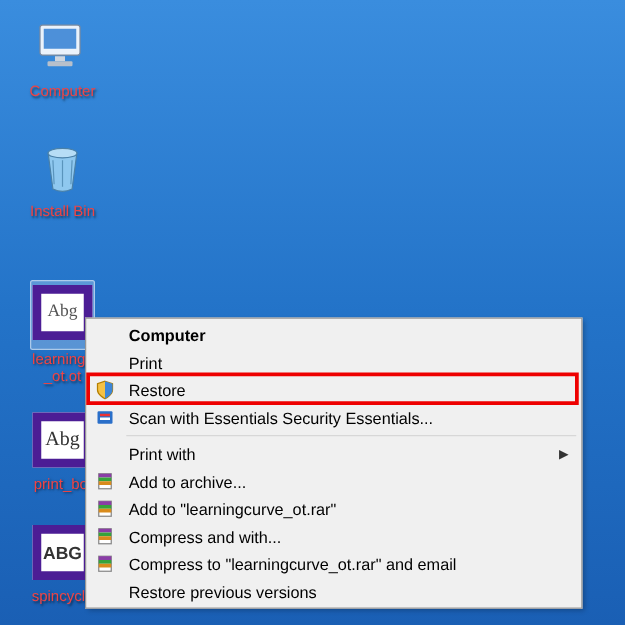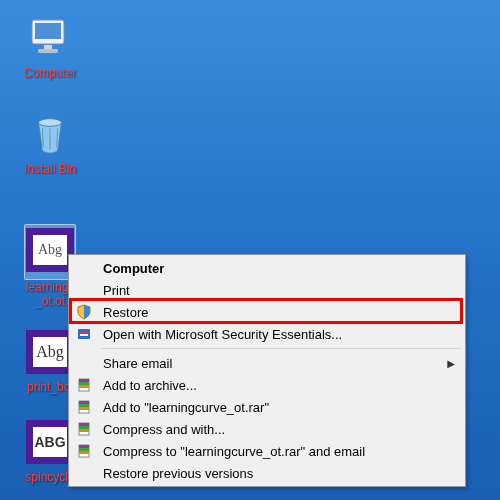--- a/index.html
+++ b/index.html
@@ -177,27 +177,27 @@
     <span>Restore</span>
   </div>
   <div class="menu-item">
     <span class="mi-icon msse-icon">
       <svg viewBox="0 0 16 16">
           <rect x="2" y="3" width="12" height="10" rx="1" fill="#2a6fc9"></rect>
           <rect x="4" y="5" width="8" height="2" fill="#e33"></rect>
           <rect x="4" y="8" width="8" height="2" fill="#fff"></rect>
         </svg>
     </span>
-    <span>Open with Microsoft Security Essentials...</span>
+    <span>Scan with Essentials Security Essentials...</span>
   </div>
 
   <div class="sep"></div>
 
   <div class="menu-item">
-    <span>Share email</span>
+    <span>Print with</span>
     <span class="arrow">▶</span>
   </div>
   <div class="menu-item">
     <span class="mi-icon rar-icon">
       <svg viewBox="0 0 16 16">
           <rect x="3" y="2" width="10" height="12" fill="#fff" stroke="#888"></rect>
           <rect x="3" y="2" width="10" height="3" fill="#8a3da6"></rect>
           <rect x="3" y="5" width="10" height="3" fill="#36a33b"></rect>
           <rect x="3" y="8" width="10" height="3" fill="#d98b1c"></rect>
         </svg>

